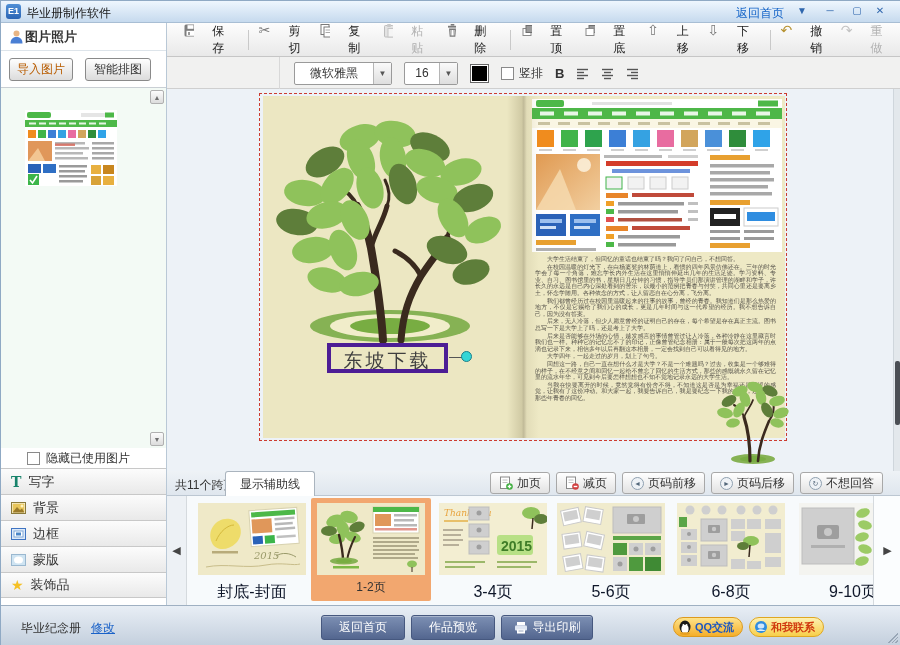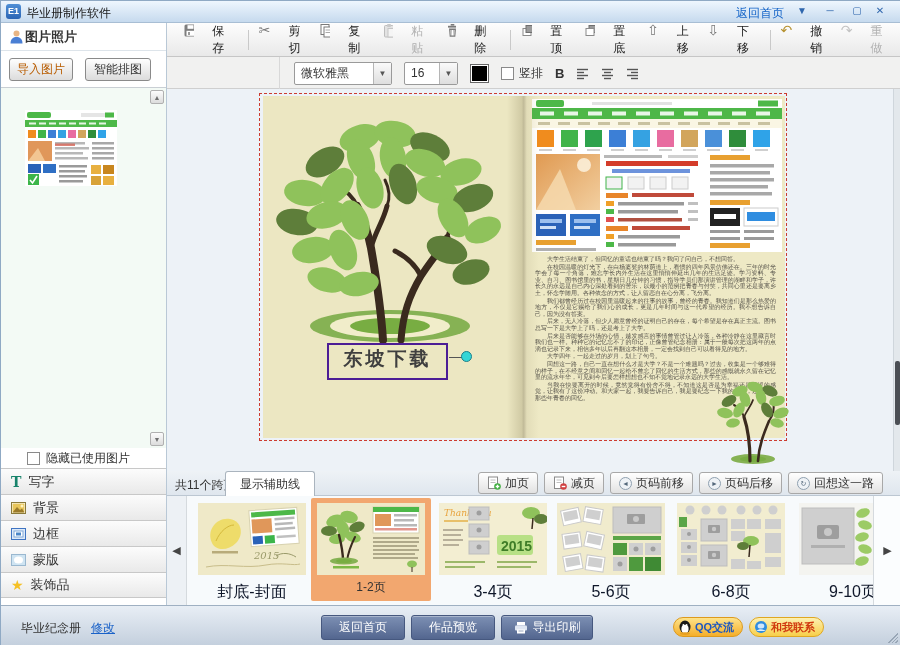--- a/index.html
+++ b/index.html
@@ -19,21 +19,21 @@
   .tb.dis{color:#b0b0b0;cursor:default;}
   .tbsep{width:1px;height:20px;background:#c9c9c9;margin:0 10px 0 2px;}
   .gly{font-family:"DejaVu Sans",sans-serif;font-size:14px;color:#777;line-height:14px;}
   .gly.dis{color:#c3c3c3;}
   .gly.undo{color:#b5912f;}
 
   
   .formatbar{position:absolute;left:166px;top:56px;width:734px;height:32px;background:#f1f1f0;border-bottom:1px solid #cfcfcf;box-sizing:border-box;}
   .fmtwrap{position:absolute;left:112px;top:0;height:32px;display:flex;align-items:center;gap:12px;border-left:1px solid #d8d8d8;padding-left:14px;}
   .select{height:21px;background:#fff;border:1px solid #9a9a9a;border-radius:2px;display:flex;align-items:center;cursor:pointer;}
-  .select .val{padding:0 6px;font-size:12px;color:#333;flex:1;}
+  .select .val{padding:0 6px;font-size:12px;color:#333;flex:1;text-align:center;}
   .select .dd{width:17px;height:100%;border-left:1px solid #b5b5b5;background:linear-gradient(#fafafa,#dedede);font-size:8px;color:#555;display:flex;align-items:center;justify-content:center;}
   .swatch{width:17px;height:17px;background:#000;border:1px solid #666;box-shadow:0 0 0 1px #fff inset;cursor:pointer;}
   .cbx{width:11px;height:11px;border:1px solid #8a8a8a;background:#fff;display:inline-block;cursor:pointer;}
   .fmtlabel{font-size:12px;color:#333;}
   .boldbtn{font-weight:bold;font-size:13px;color:#333;cursor:pointer;}
   .alignicon{cursor:pointer;}
 
   
   .sidebar{position:absolute;left:0;top:22px;width:166px;height:582px;background:#fff;border-right:1px solid #b9c8d6;box-sizing:border-box;}
   .sbheader{position:absolute;left:0;top:0;width:100%;height:28px;display:flex;align-items:center;gap:1px;padding-left:8px;box-sizing:border-box;border-bottom:1px solid #dde4ea;background:#fff;font-weight:bold;font-size:13px;}
@@ -47,21 +47,21 @@
   .acc:last-child{border-bottom:1px solid #c8c8c8;}
   .ticon{font-family:"DejaVu Serif",serif;font-weight:bold;font-size:14px;color:#17836b;line-height:14px;}
   .staricon{color:#f5c024;font-size:14px;line-height:14px;}
 
   
   .canvas{position:absolute;left:166px;top:88px;width:734px;height:382px;background:#edf2f7;overflow:hidden;}
   .dashrect{position:absolute;left:92px;top:4px;width:528px;height:348px;border:1px dashed #cc3b2f;box-sizing:border-box;}
   .pageL{position:absolute;left:96px;top:7px;width:260px;height:342px;background:#ece7c2;}
   .pageR{position:absolute;left:356px;top:7px;width:262px;height:342px;background:#eee9c5;}
   .gutter{position:absolute;left:340px;top:7px;width:32px;height:342px;background:linear-gradient(90deg,rgba(120,110,70,0) 0%,rgba(110,100,60,0.22) 46%,rgba(90,80,50,0.30) 52%,rgba(120,110,70,0.10) 62%,rgba(120,110,70,0) 100%);pointer-events:none;}
-  .textobj{position:absolute;left:64px;top:247px;width:121px;height:37px;border:2px solid #4c1d95;box-sizing:border-box;text-align:center;line-height:28px;font-size:19px;letter-spacing:3px;color:#3f3f3f;cursor:move;background:transparent;font-weight:bold;}
+  .textobj{position:absolute;left:64px;top:247px;width:121px;height:30px;border:4px solid #4c1d95;box-sizing:border-box;text-align:center;line-height:28px;font-size:19px;letter-spacing:3px;color:#3f3f3f;cursor:move;background:transparent;}
   .handleline{position:absolute;left:186px;top:261px;width:14px;height:1px;background:#555;}
   .handledot{position:absolute;left:198px;top:255px;width:11px;height:11px;border-radius:50%;background:#35d6d6;border:1px solid #1d7f8a;box-sizing:border-box;cursor:pointer;}
   .caption{position:absolute;left:16px;top:276px;width:232px;text-align:center;font-size:10.5px;font-weight:bold;color:#7cb845;letter-spacing:1px;}
   .paras{position:absolute;left:12px;top:160px;width:241px;height:176px;overflow:hidden;}
   .paras p{margin:0 0 1px 0;font-size:6px;line-height:6.6px;color:#55524a;text-align:justify;text-indent:2em;}
   .vscroll{position:absolute;right:0;top:0;width:8px;height:382px;background:#e3e8ec;border-left:1px solid #cfd6dc;box-sizing:border-box;}
   .vthumb{position:absolute;left:1px;top:272px;width:5px;height:64px;background:#4b4f55;border-radius:2px;cursor:pointer;}
 
   
   .tabsrow{position:absolute;left:166px;top:470px;width:734px;height:25px;background:linear-gradient(#eef2f6,#dfe6ee);border-bottom:1px solid #bcc7d2;box-sizing:border-box;}
@@ -595,21 +595,21 @@
       <div class="pgbtn">
         <span class="circglyph">◄</span>
         <span>页码前移</span>
       </div>
       <div class="pgbtn">
         <span class="circglyph">►</span>
         <span>页码后移</span>
       </div>
       <div class="pgbtn">
         <span class="circglyph">↻</span>
-        <span>回想这一路</span>
+        <span>不想回答</span>
       </div>
     </div>
   </div>
 
   <div class="strip">
     <div class="navL">◀</div>
 
     <div class="cell" style="left:31px;">
       <svg width="108" height="72">
         <rect width="108" height="72" fill="#efe9c8"></rect>

